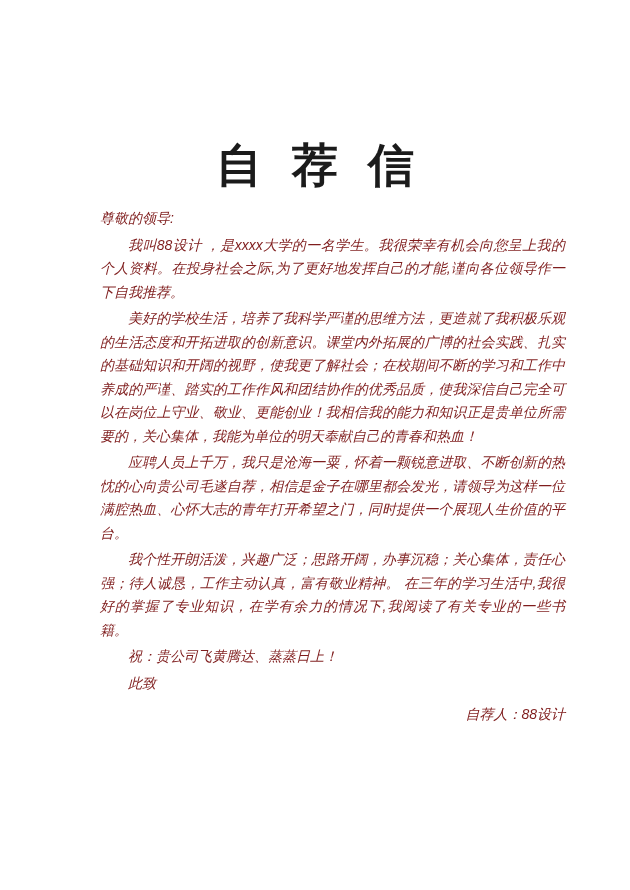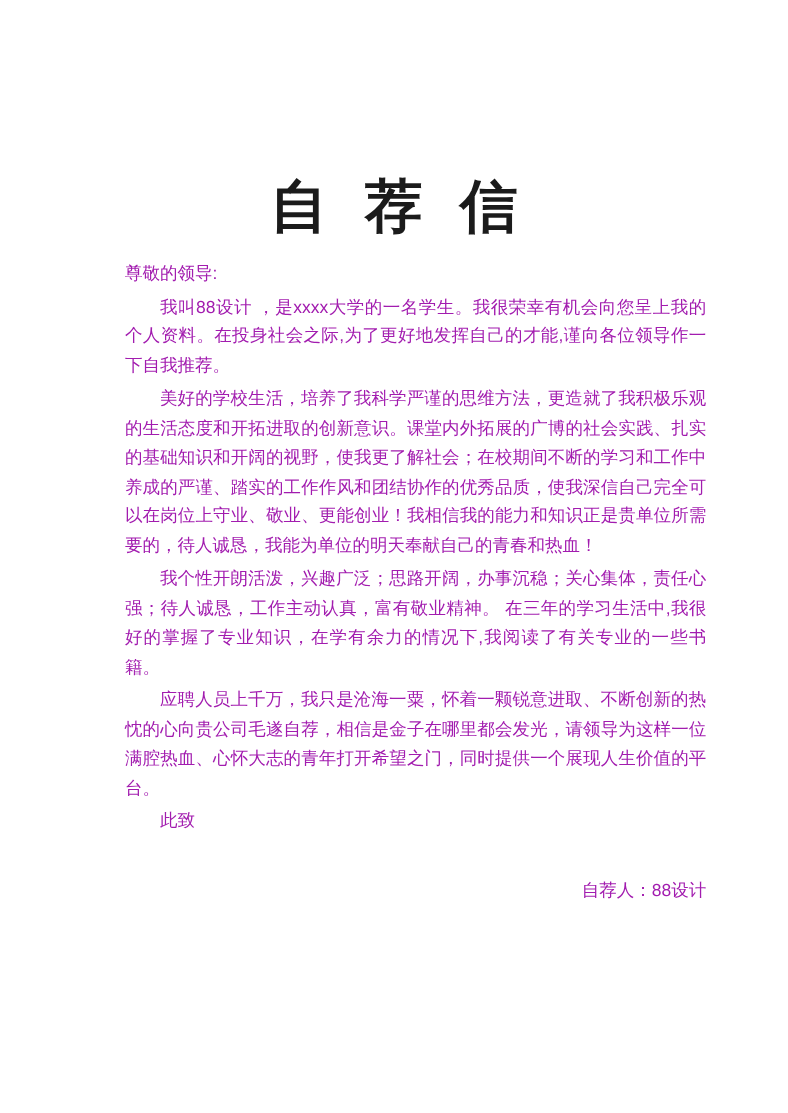--- a/index.html
+++ b/index.html
@@ -29,57 +29,59 @@
     white-space: nowrap;
     margin-top: 19px;
   }
   .doc-body {
     position: absolute;
     left: 100px;
     top: 207px;
     width: 465px;
     font-size: 14px;
     line-height: 23.5px;
-    color: #a21caf;
+    color: #7f1d1d;
     text-align: justify;
+    font-style: italic;
   }
   .doc-body p {
     margin: 0 0 3px 0;
     text-indent: 2em;
   }
   .doc-body p.salutation {
     text-indent: 0;
   }
   .doc-body p.signature {
-    margin-top: 32px;
+    margin-top: 8px;
     text-align: right;
     text-indent: 0;
   }
 </style>
 </head>
 <body>
 
 <div class="page">
 
   <div class="doc-title">自荐信</div>
 
   <div class="doc-body">
 
     <p class="salutation">尊敬的领导:</p>
 
 
 
     <p>我叫88设计 ，是xxxx大学的一名学生。我很荣幸有机会向您呈上我的个人资料。在投身社会之际,为了更好地发挥自己的才能,谨向各位领导作一下自我推荐。</p>
 
-    <p>美好的学校生活，培养了我科学严谨的思维方法，更造就了我积极乐观的生活态度和开拓进取的创新意识。课堂内外拓展的广博的社会实践、扎实的基础知识和开阔的视野，使我更了解社会；在校期间不断的学习和工作中养成的严谨、踏实的工作作风和团结协作的优秀品质，使我深信自己完全可以在岗位上守业、敬业、更能创业！我相信我的能力和知识正是贵单位所需要的，待人诚恳，我能为单位的明天奉献自己的青春和热血！</p>
+    <p>美好的学校生活，培养了我科学严谨的思维方法，更造就了我积极乐观的生活态度和开拓进取的创新意识。课堂内外拓展的广博的社会实践、扎实的基础知识和开阔的视野，使我更了解社会；在校期间不断的学习和工作中养成的严谨、踏实的工作作风和团结协作的优秀品质，使我深信自己完全可以在岗位上守业、敬业、更能创业！我相信我的能力和知识正是贵单位所需要的，关心集体，我能为单位的明天奉献自己的青春和热血！</p>
+
+    <p>应聘人员上千万，我只是沧海一粟，怀着一颗锐意进取、不断创新的热忱的心向贵公司毛遂自荐，相信是金子在哪里都会发光，请领导为这样一位满腔热血、心怀大志的青年打开希望之门，同时提供一个展现人生价值的平台。</p>
 
     <p>我个性开朗活泼，兴趣广泛；思路开阔，办事沉稳；关心集体，责任心强；待人诚恳，工作主动认真，富有敬业精神。 在三年的学习生活中,我很好的掌握了专业知识，在学有余力的情况下,我阅读了有关专业的一些书籍。</p>
 
-    <p>应聘人员上千万，我只是沧海一粟，怀着一颗锐意进取、不断创新的热忱的心向贵公司毛遂自荐，相信是金子在哪里都会发光，请领导为这样一位满腔热血、心怀大志的青年打开希望之门，同时提供一个展现人生价值的平台。</p>
-
+    <p>祝：贵公司飞黄腾达、蒸蒸日上！</p>
 
     <p>此致</p>
 
 
     <p class="signature">自荐人：88设计</p>
 
   </div>
 </div>
 
 </body></html>

